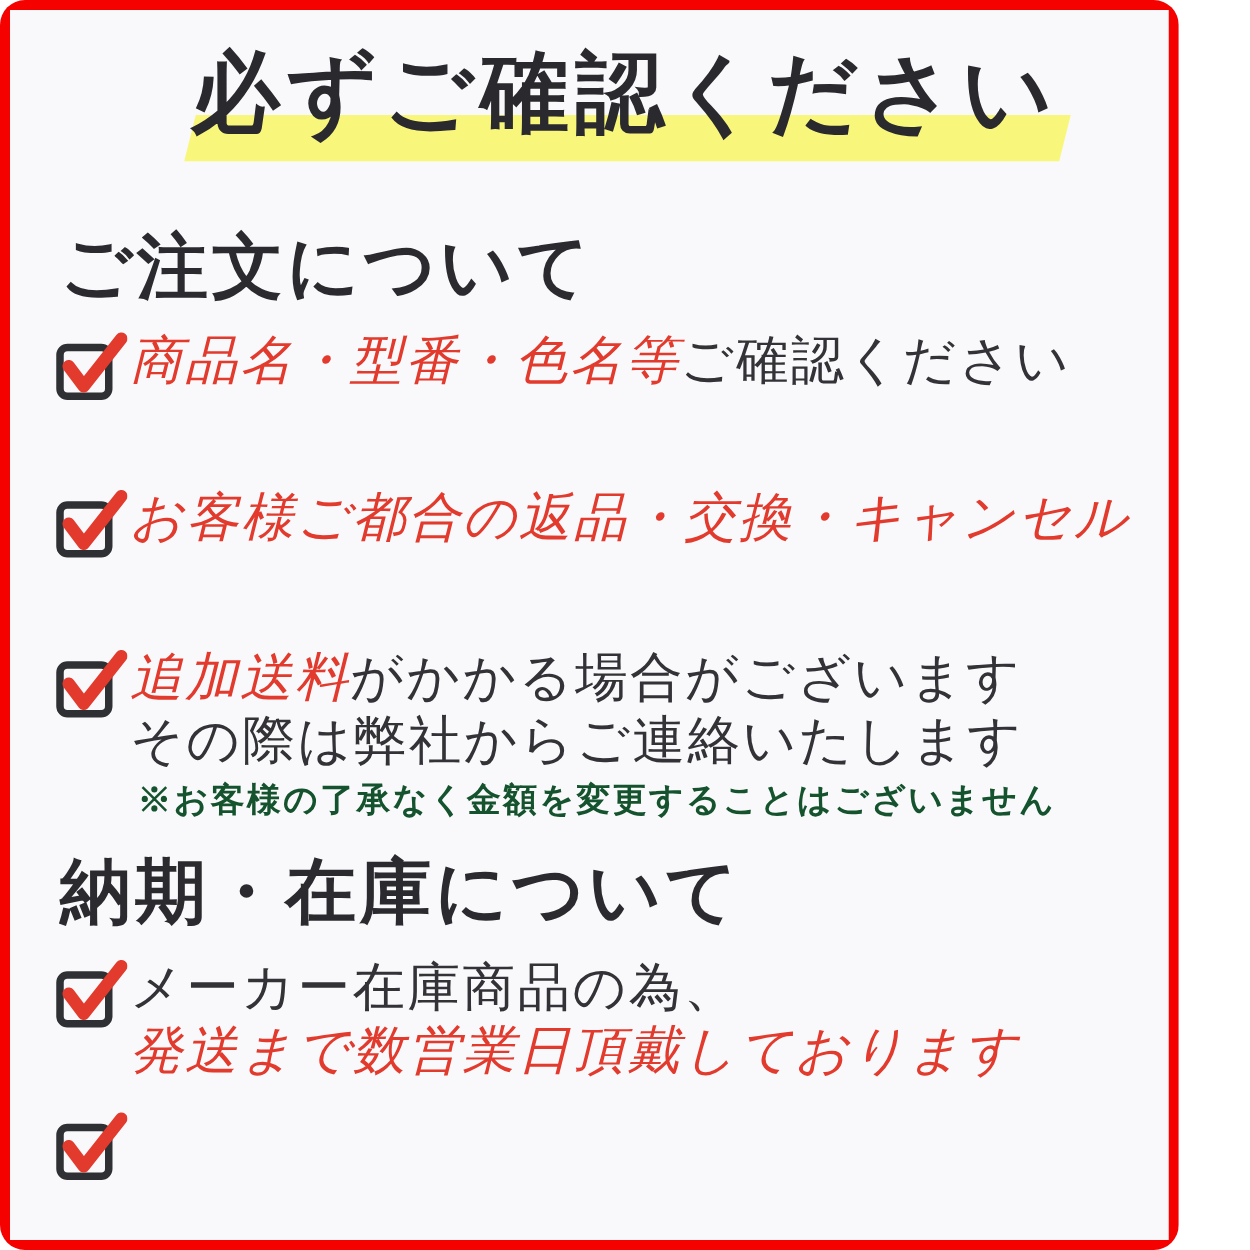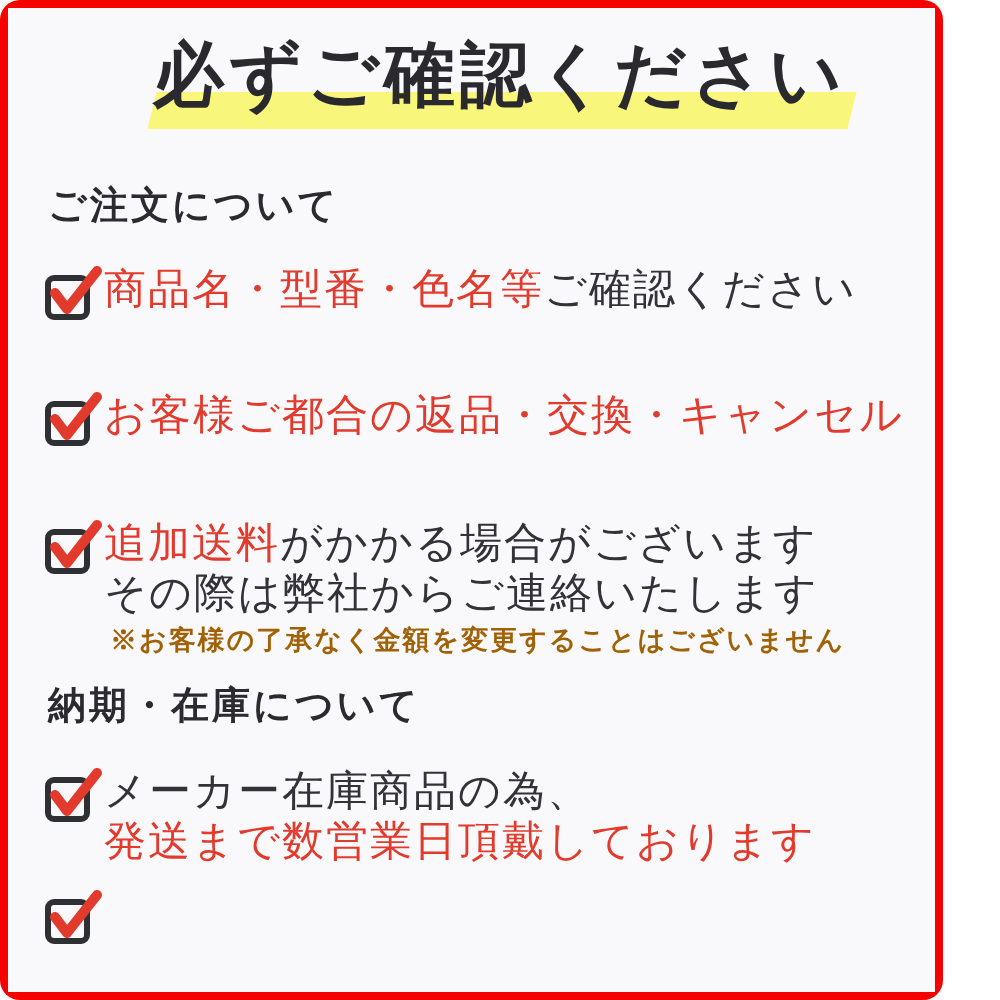--- a/index.html
+++ b/index.html
@@ -27,21 +27,21 @@
   }
   .title-text {
     position:absolute; top:40px; left:0; width:100%;
     margin:0; text-align:center;
     font-size:71px; font-weight:600; line-height:1;
     letter-spacing:5px; color:#2a2a2e;
   }
   
   .heading {
     position:absolute; left:48px; margin:0;
-    font-size:38px; font-weight:600; line-height:1;
+    font-size:57px; font-weight:600; line-height:1;
     letter-spacing:3px; color:#2b2b2f;
   }
   .heading.h1 { top:186px; }
   .heading.h2 { top:686px; }
   
   .item {
     position:absolute; left:44px;
     display:flex; align-items:flex-start;
   }
   .item-1 { top:264px; }
@@ -50,27 +50,27 @@
   .item-4 { top:766px; }
   .item-5 { top:888px; }
   .cbx { flex:0 0 58px; width:58px; height:58px; margin-top:0; }
   .lines { margin-left:2px; }
   .line {
     margin:0;
     font-size:42px; line-height:50px;
     letter-spacing:2px; font-weight:500;
     color:#323237; white-space:nowrap;
   }
-  .red { color:#e23a2d; }
+  .red { color:#e23a2d;font-style:italic; }
   .black { color:#323237; }
   .note {
     margin:6px 0 0 0; padding-left:6px;
     font-size:27px; line-height:32px;
     letter-spacing:2px; font-weight:600;
-    color:#a16207; white-space:nowrap;text-align:right;
+    color:#14532d; white-space:nowrap;text-align:right;
   }
 </style>
 </head>
 <body>
 
 <div class="page">
   <div class="frame"></div>
 
   <header class="title-wrap">
     <span class="hl"></span>

